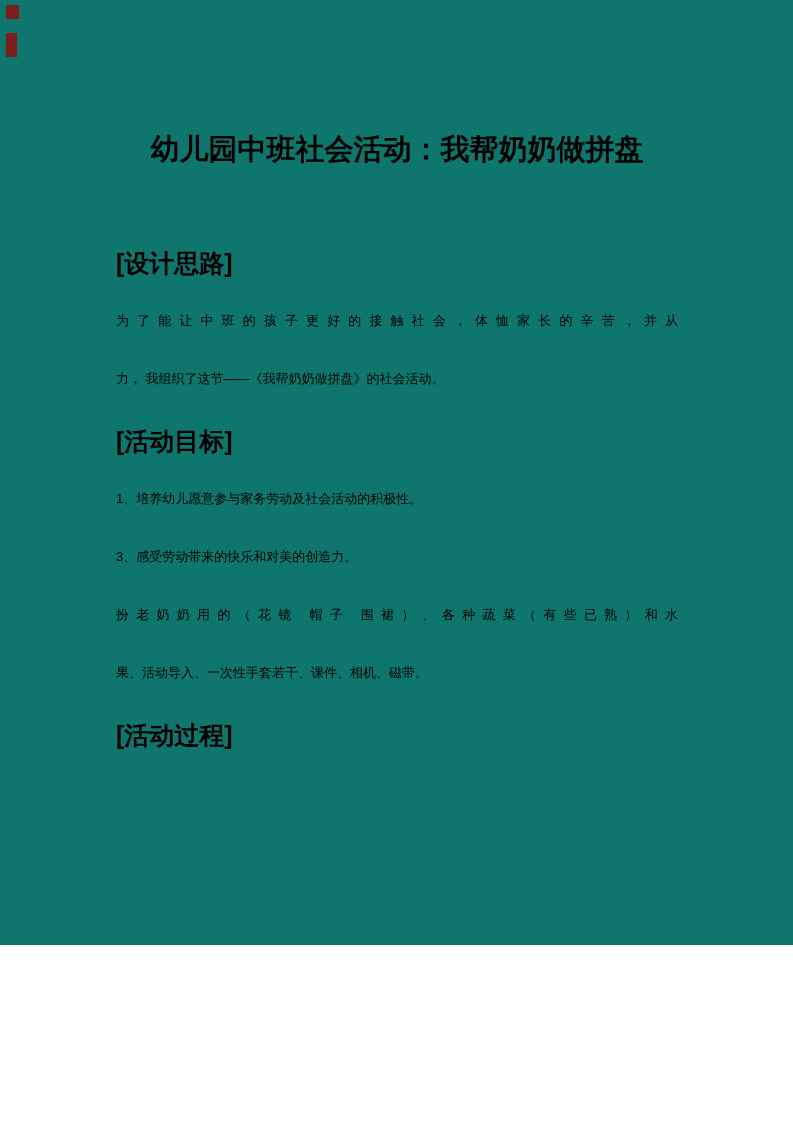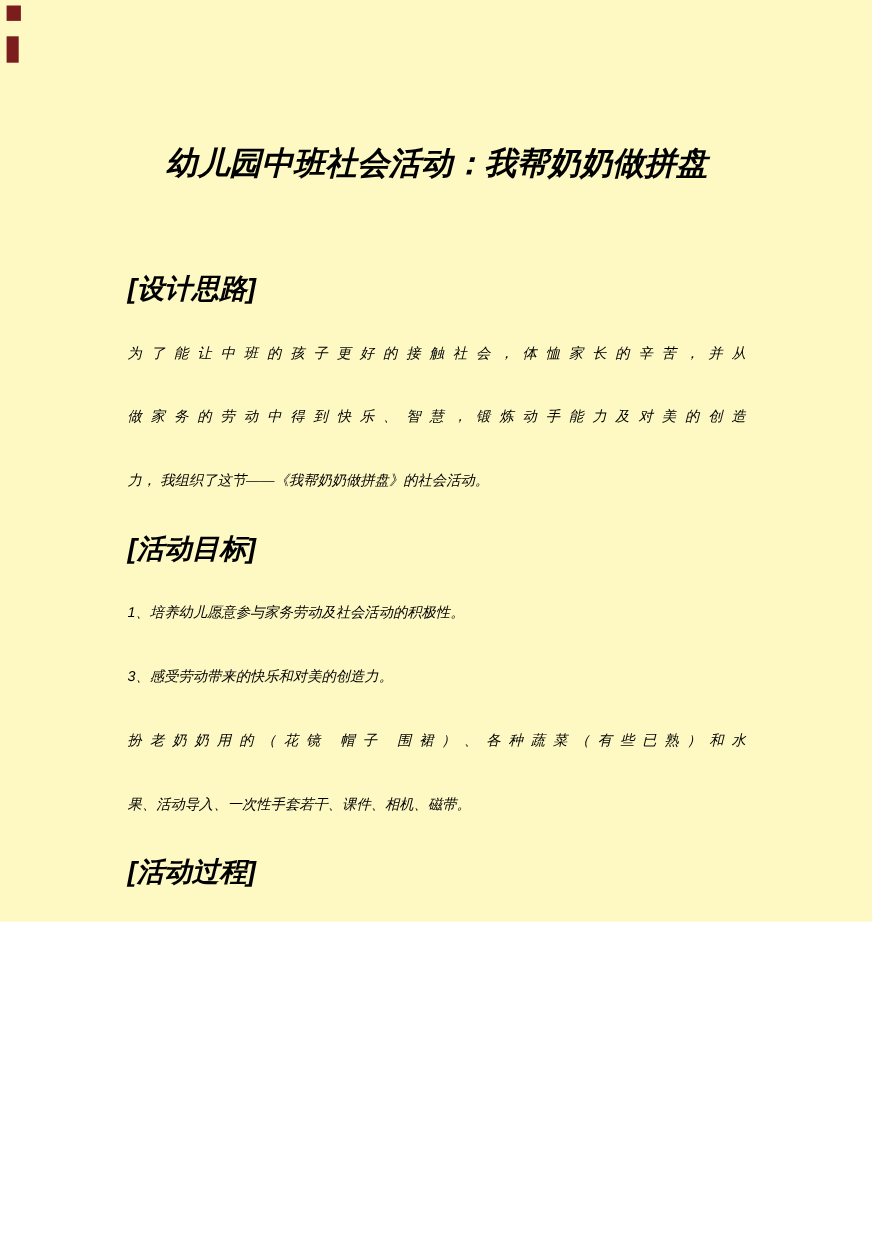--- a/index.html
+++ b/index.html
@@ -3,26 +3,25 @@
 <meta charset="utf-8">
 <style>
   html, body {
     margin: 0;
     padding: 0;
     background: #ffffff;
   }
   .page {
     position: relative;
     width: 793px;
-    height: 838px;
-    background: #fef9c3;
+    height: 945px;
+    background: #0f766e;
     font-family: "Liberation Sans", sans-serif;
     color: #000000;
     overflow: hidden;
-    font-style: italic;
   }
   .artifact {
     position: absolute;
     background: #7b1d1d;
   }
   .artifact.m1 { left: 6px;  top: 5px;  width: 13px; height: 14px; }
   .artifact.m2 { left: 6px;  top: 33px; width: 11px; height: 24px; }
 
   .content {
     position: absolute;
@@ -63,21 +62,20 @@
 
   <div class="artifact m1"></div>
   <div class="artifact m2"></div>
 
   <div class="content">
 
     <div class="doc-title">幼儿园中班社会活动：我帮奶奶做拼盘</div>
 
     <div class="section-header">[设计思路]</div>
     <div class="body-line just">为了能让中班的孩子更好的接触社会，体恤家长的辛苦，并从</div>
-    <div class="body-line just">做家务的劳动中得到快乐、智慧，锻炼动手能力及对美的创造</div>
     <div class="body-line">力， 我组织了这节——《我帮奶奶做拼盘》的社会活动。</div>
 
     <div class="section-header">[活动目标]</div>
     <div class="body-line">1、培养幼儿愿意参与家务劳动及社会活动的积极性。</div>
     <div class="body-line">3、感受劳动带来的快乐和对美的创造力。</div>
 
     <div class="body-line just">扮老奶奶用的（花镜 帽子 围裙）、各种蔬菜（有些已熟）和水</div>
     <div class="body-line">果、活动导入、一次性手套若干、课件、相机、磁带。</div>
 
     <div class="section-header">[活动过程]</div>

